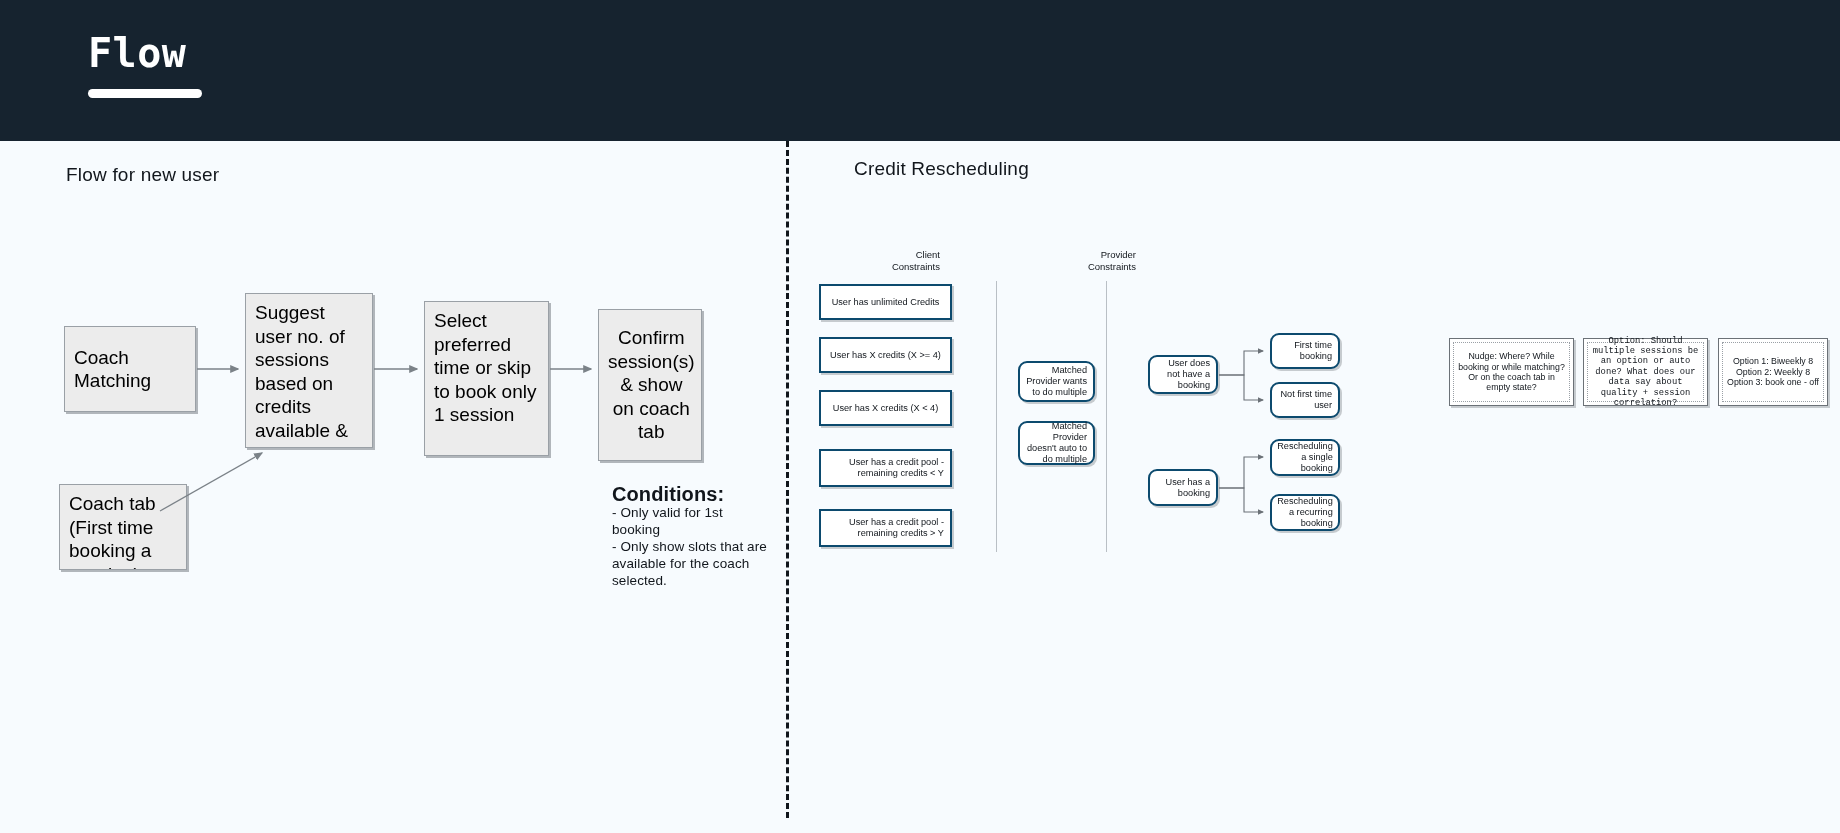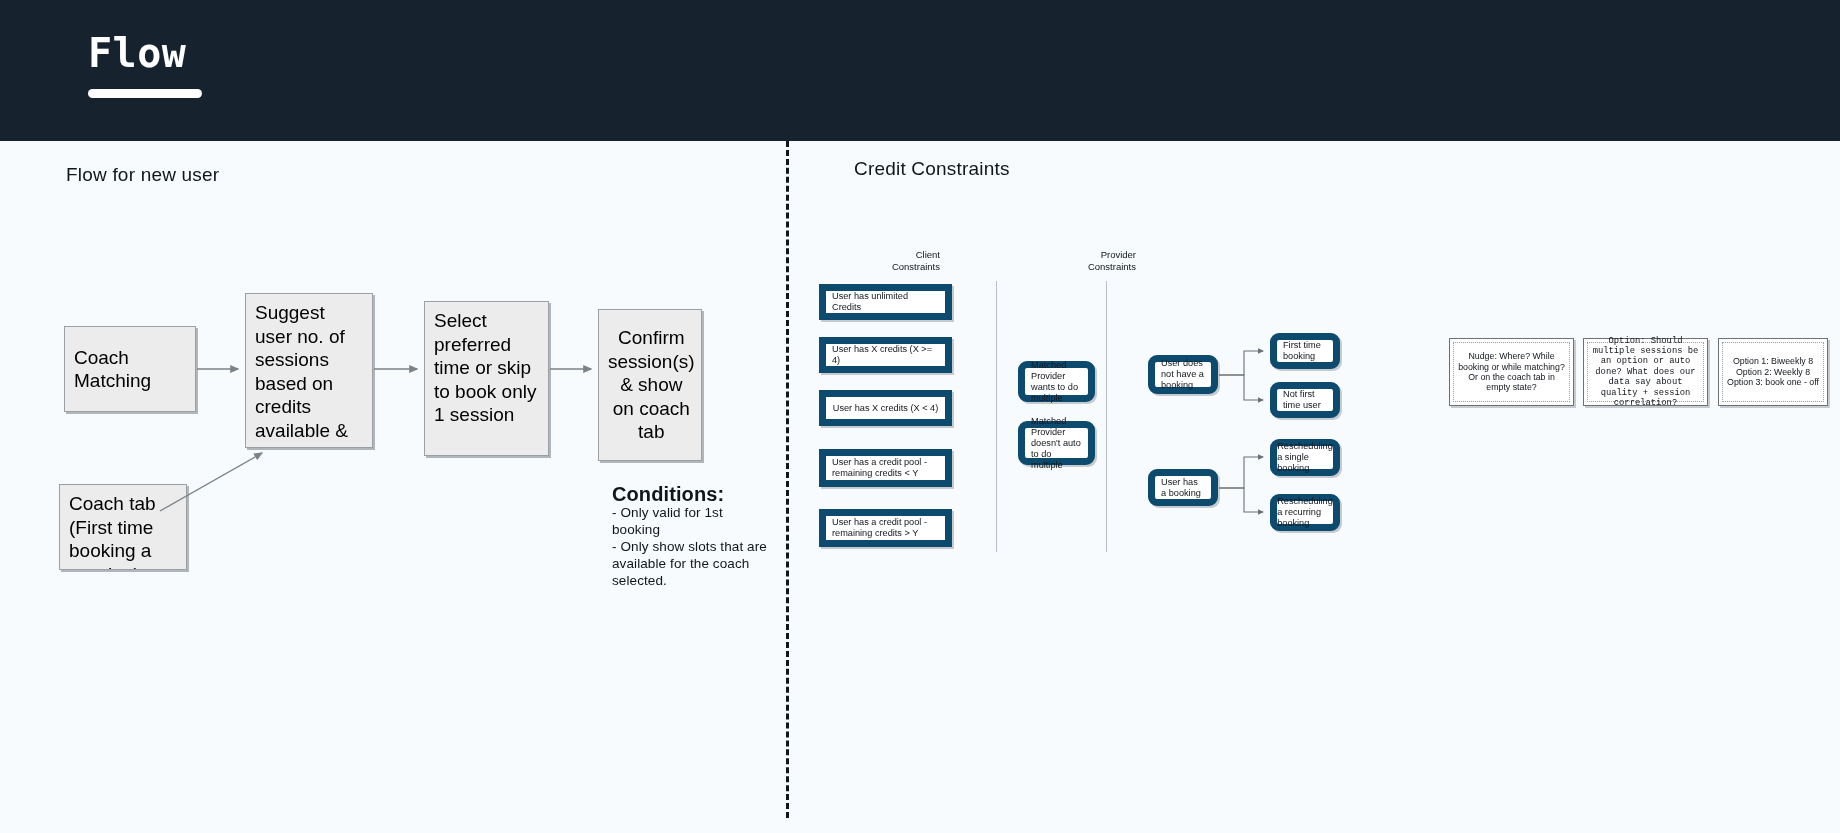--- a/index.html
+++ b/index.html
@@ -100,26 +100,26 @@
     color: #11161c;
     text-align: right;
     white-space: pre-line;
   }
   #label-client   { left: 820px; top: 108px; width: 120px; }
   #label-provider { left: 1016px; top: 108px; width: 120px; }
 
   .wbox {
     position: absolute;
     background: #ffffff;
-    border: 7px solid #0c4a6e;
+    border: 2px solid #0c4a6e;
     box-shadow: 2px 2px 0 0 rgba(150,155,160,0.5);
     color: #11161c;
     font-size: 9.2px;
     line-height: 11px;
-    text-align: left;
+    text-align: right;
     display: flex;
     align-items: center;
     justify-content: center;
     padding: 2px 6px;
     white-space: pre-line;
   }
   .wbox.round { border-radius: 9px; }
 
   
   #cc0 { left: 819px; top: 143px;  width: 133px; height: 36px; }
@@ -179,21 +179,21 @@
 <div id="header">
   <div id="header-title">Flow</div>
   <div id="header-underline"></div>
 </div>
 
 <div id="canvas">
 
   <div id="divider"></div>
 
   <div class="section-title" id="title-left">Flow for new user</div>
-  <div class="section-title" id="title-right">Credit Constraints</div>
+  <div class="section-title" id="title-right">Credit Rescheduling</div>
 
   <div class="gbox" id="box-coach-matching">Coach Matching</div>
   <div class="gbox" id="box-suggest">Suggest user no. of sessions based on credits available &amp; user goals</div>
   <div class="gbox" id="box-select">Select preferred time or skip to book only 1 session</div>
   <div class="gbox" id="box-confirm">Confirm session(s) &amp; show on coach tab</div>
   <div class="gbox" id="box-coach-tab">Coach tab (First time booking a session)</div>
 
   <div id="conditions">
     <span id="conditions-heading">Conditions:</span>
     <span id="conditions-body">- Only valid for 1st booking

